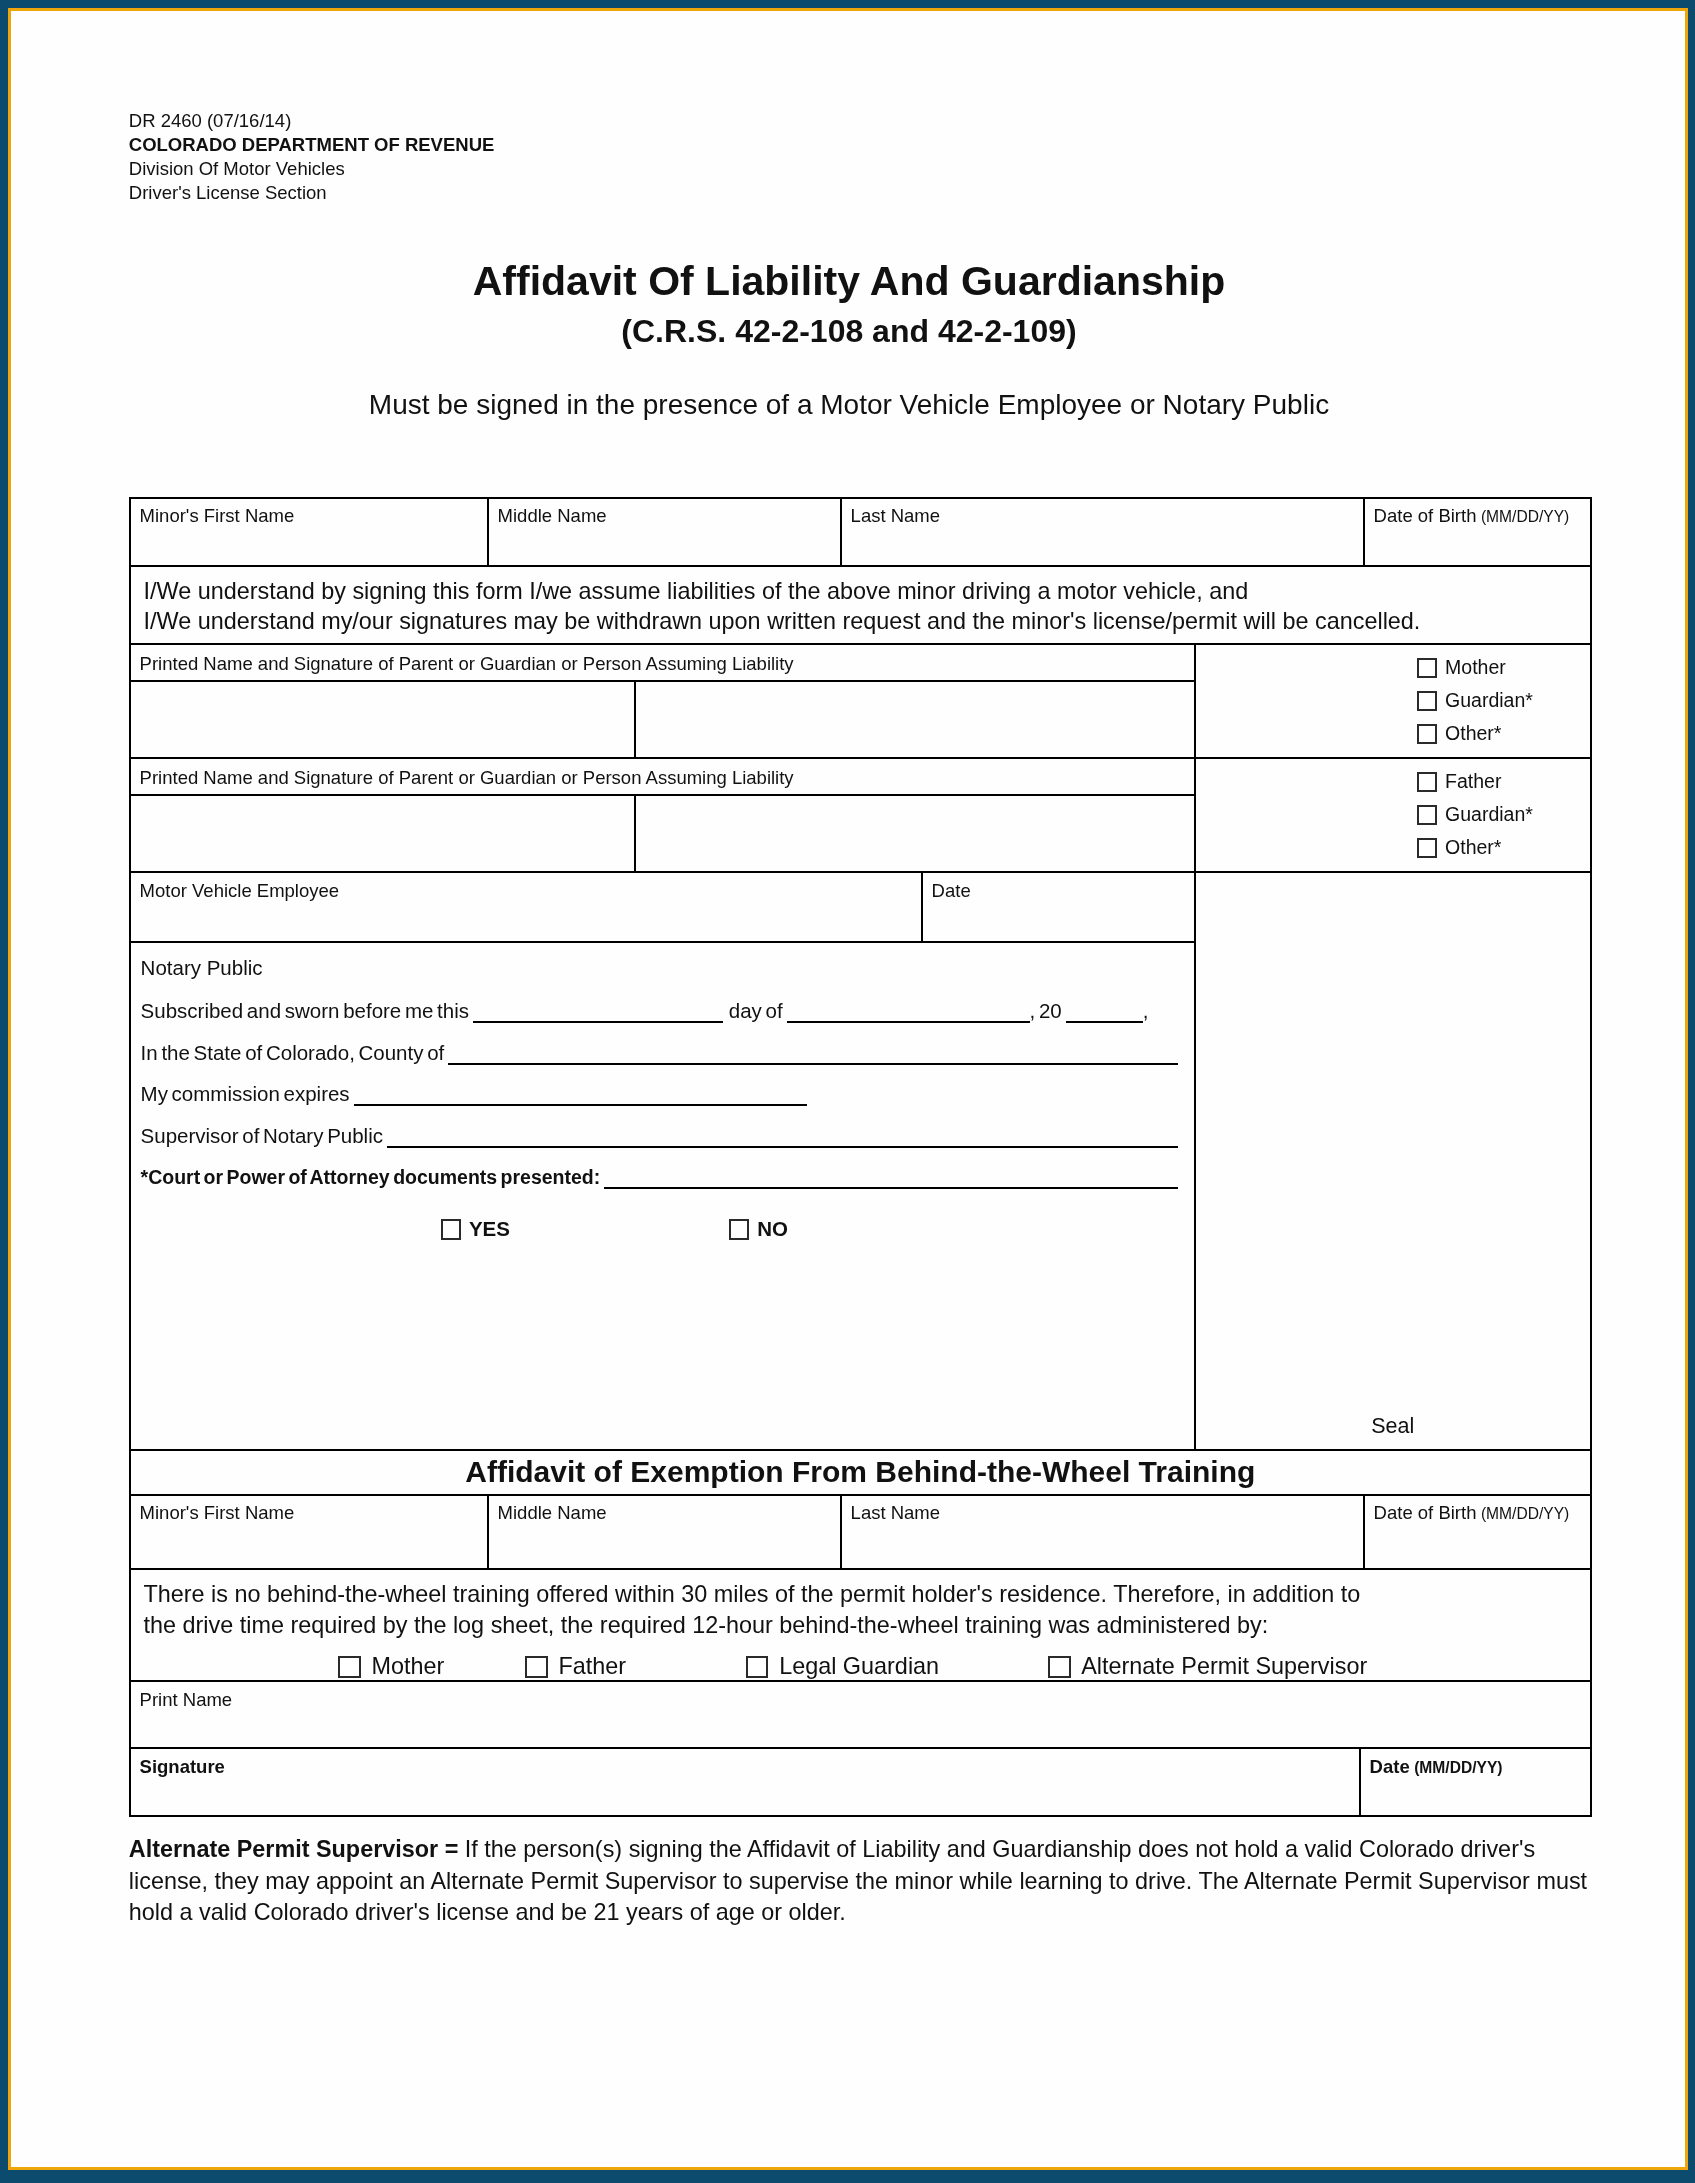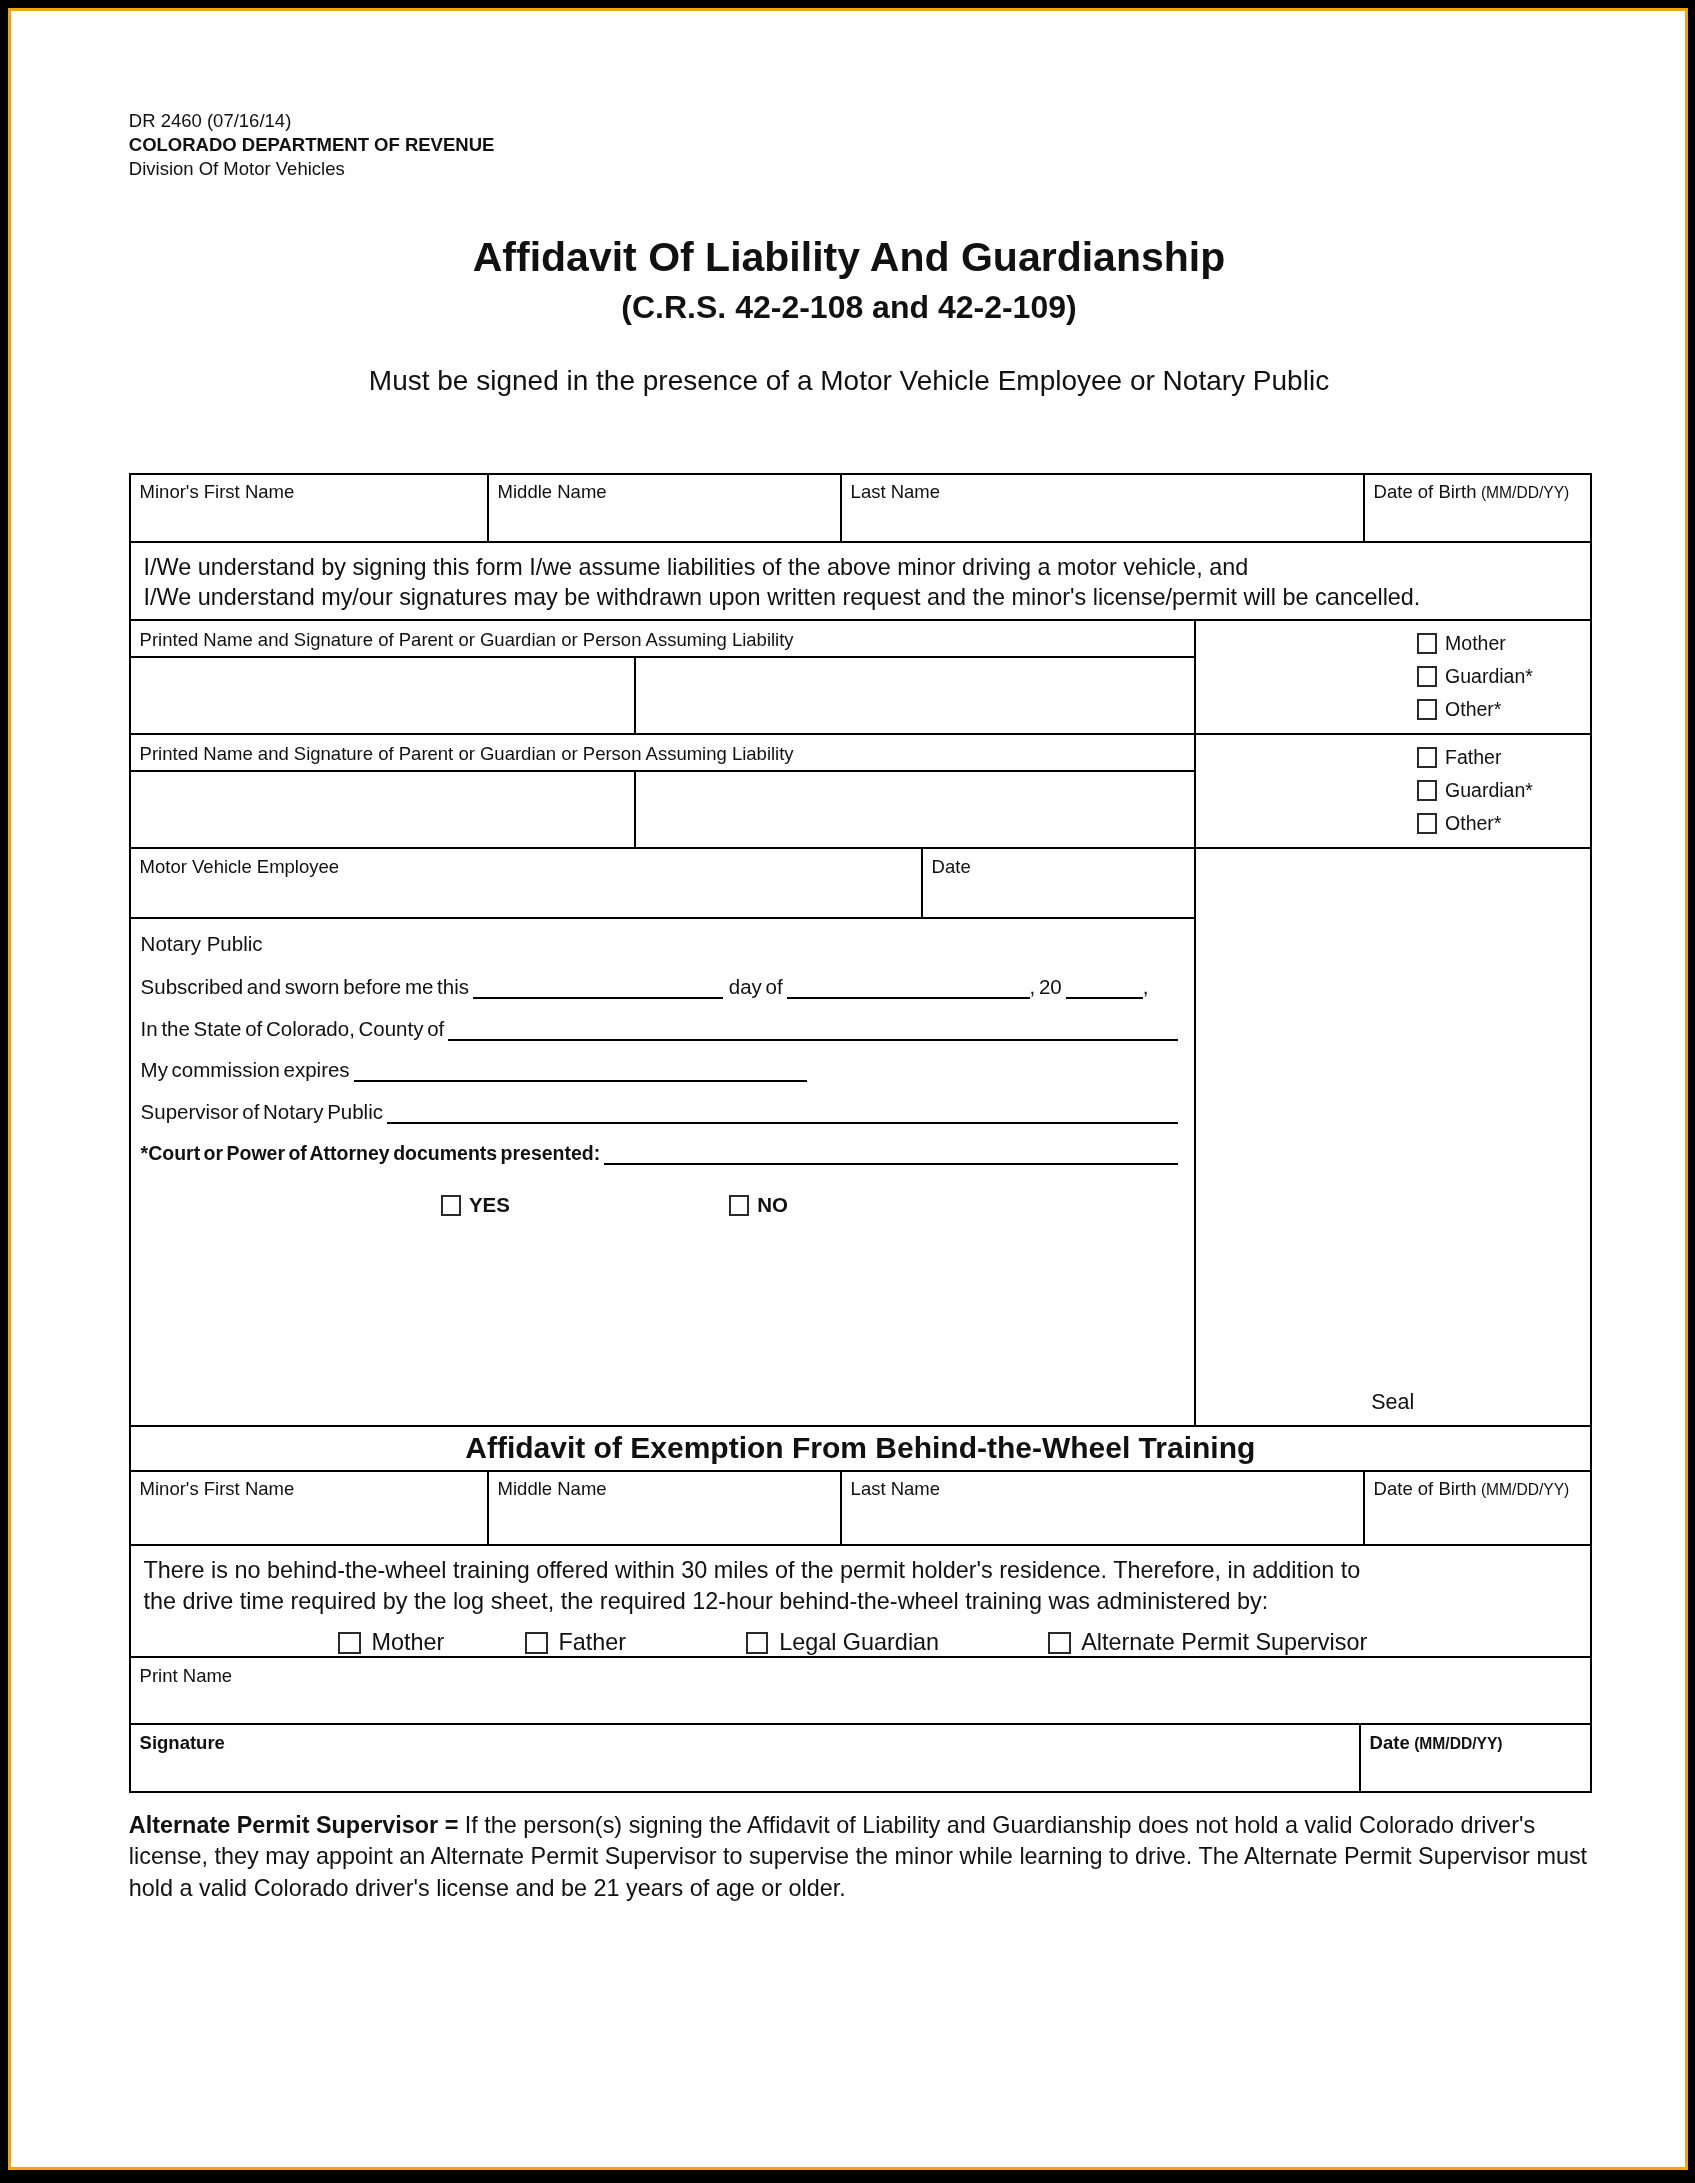--- a/index.html
+++ b/index.html
@@ -5,21 +5,21 @@
   * { box-sizing: border-box; }
   html, body { margin: 0; padding: 0; }
   body {
     font-family: "Liberation Sans", sans-serif;
     color: #111;
     background: #fff;
   }
   .sheet {
     width: 1696px;
     height: 2184px;
-    background: #000000;
+    background: #0c4a6e;
     padding: 7.8px 7.8px 13.7px 7.8px;
   }
   .frame {
     width: 100%;
     height: 100%;
     border: 3.9px solid #eea60c;
     background: #fefefe;
     overflow: hidden;
   }
   .content { padding: 98px 116px 0 118px; }
@@ -109,20 +109,21 @@
 <body>
 
 <div class="sheet">
   <div class="frame">
     <div class="content">
 
       <header class="form-id">
         <div>DR 2460 (07/16/14)</div>
         <div class="b">COLORADO DEPARTMENT OF REVENUE</div>
         <div>Division Of Motor Vehicles</div>
+        <div>Driver's License Section</div>
       </header>
 
       <section class="title-block">
         <div class="title-main">Affidavit Of Liability And Guardianship</div>
         <div class="title-statute">(C.R.S. 42-2-108 and 42-2-109)</div>
         <div class="title-instruction">Must be signed in the presence of a Motor Vehicle Employee or Notary Public</div>
       </section>
 
       <div class="form-table">
 

